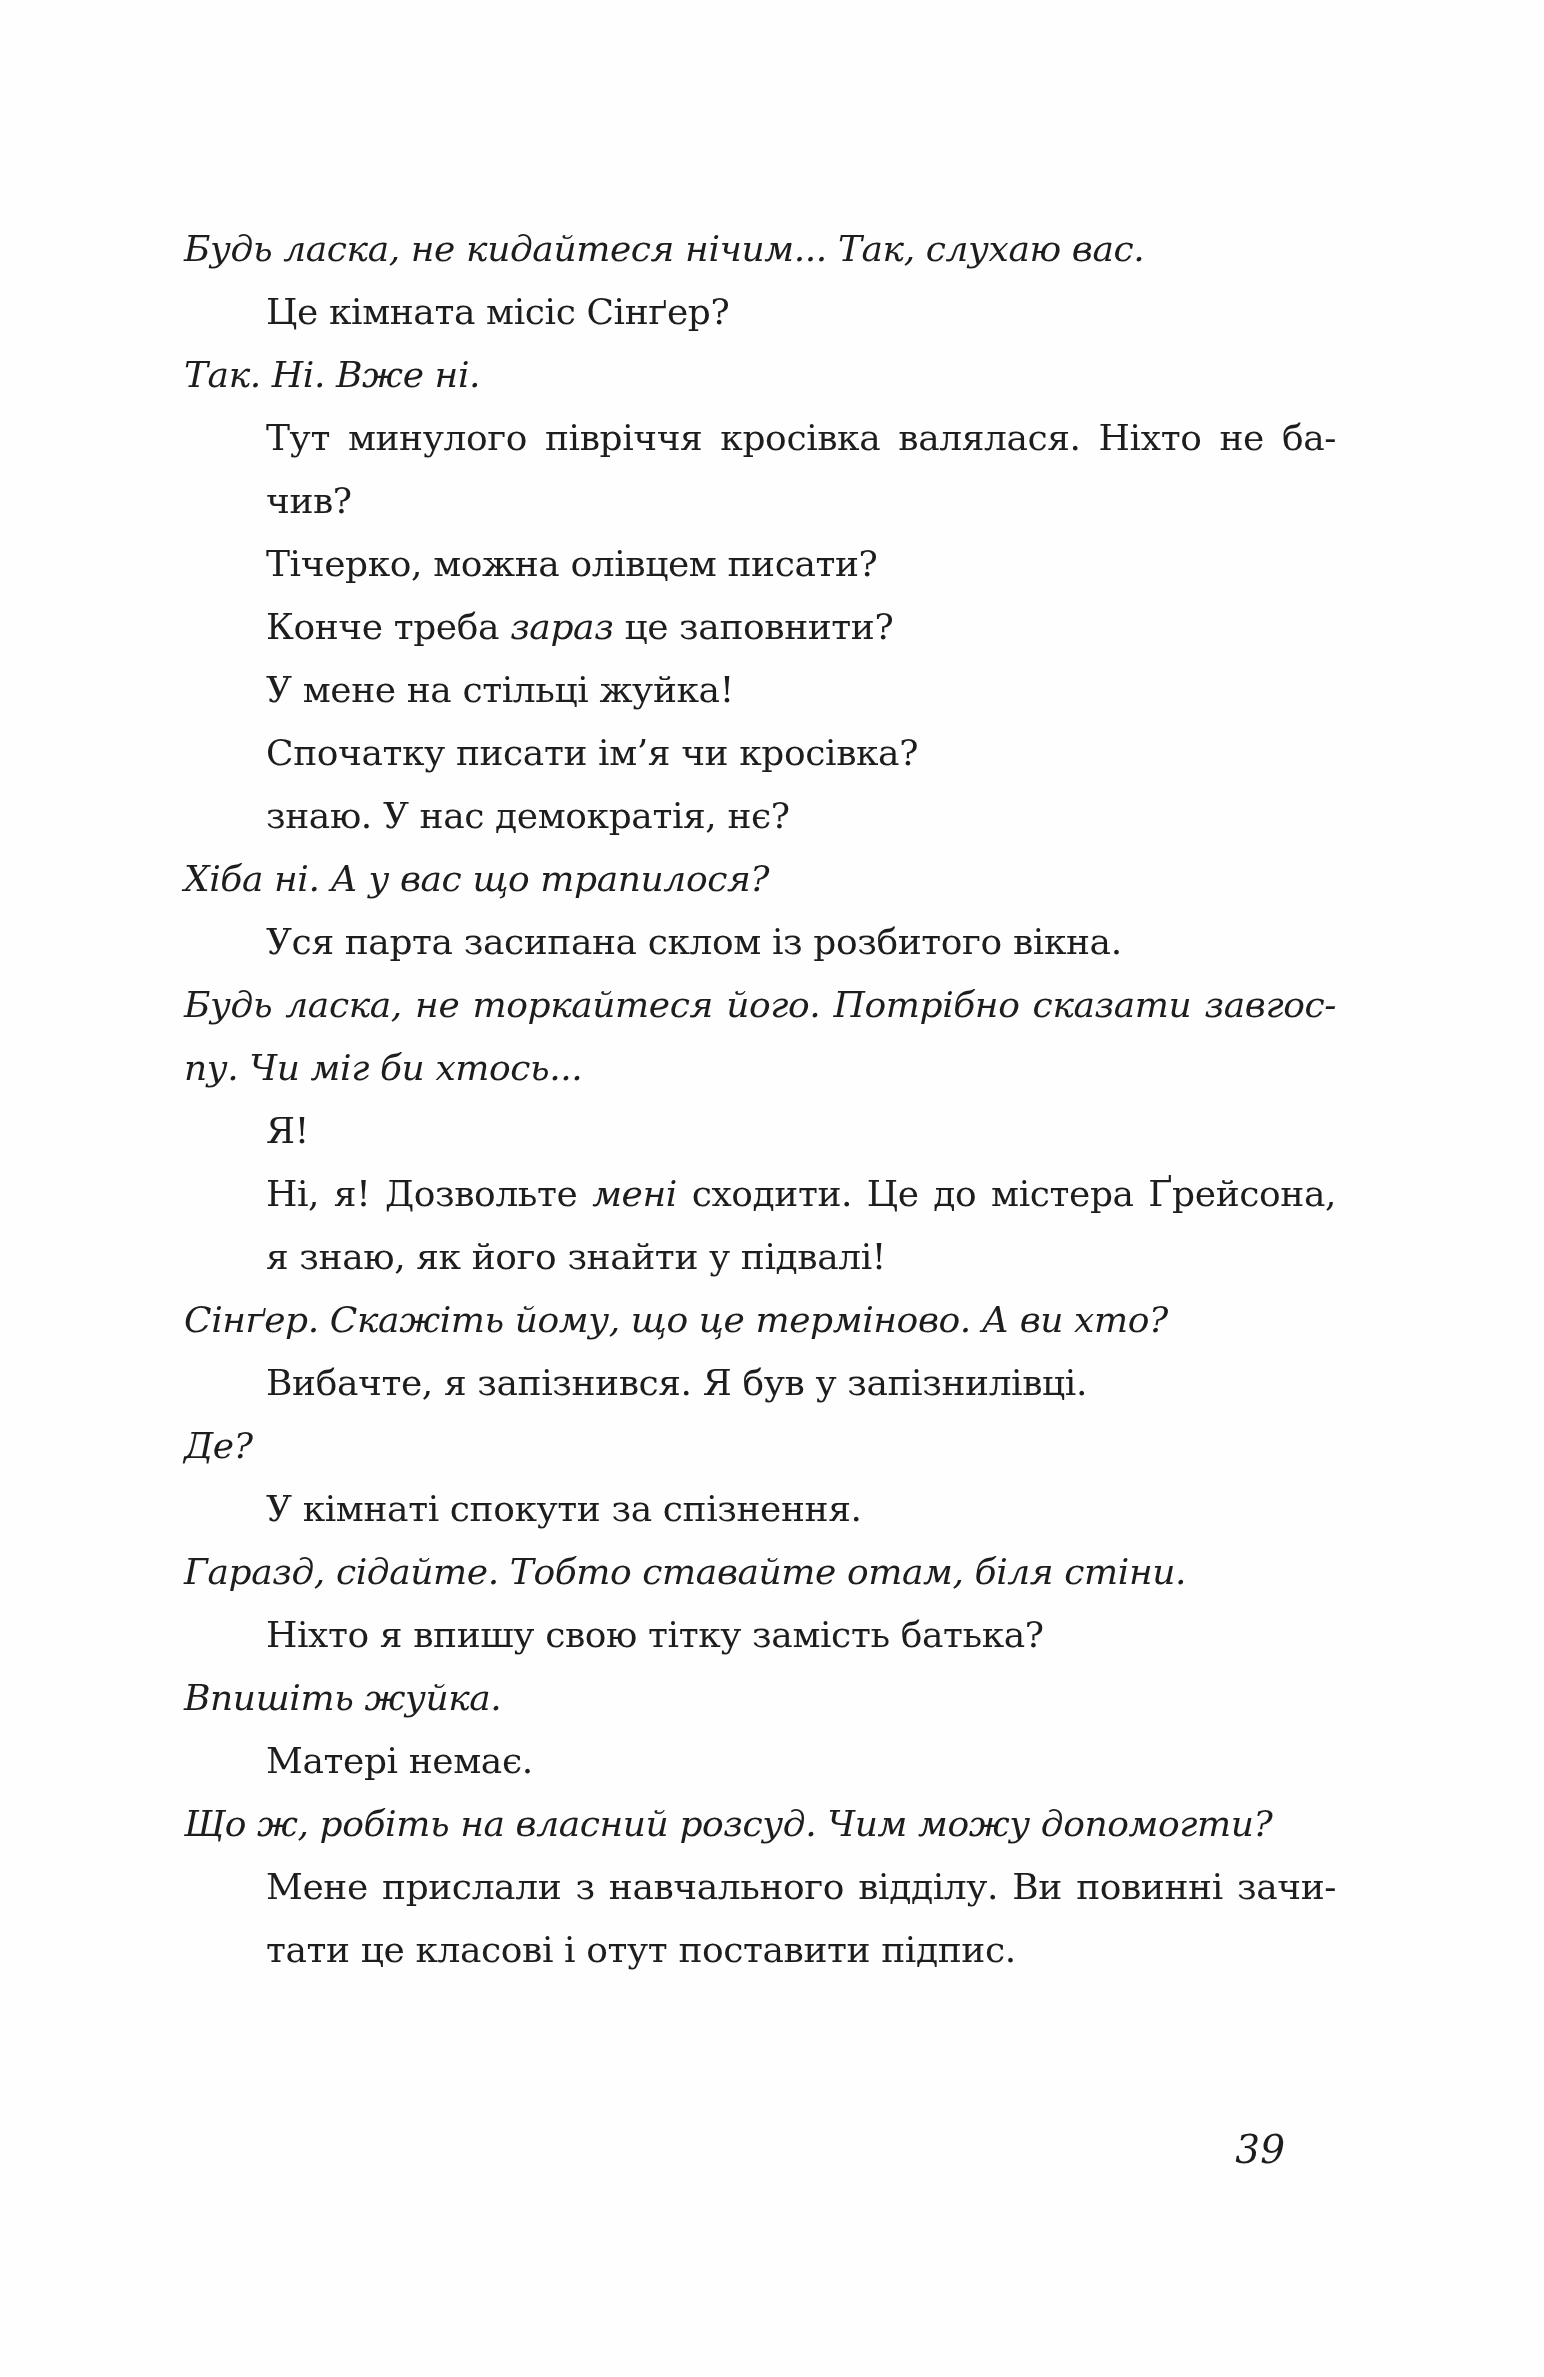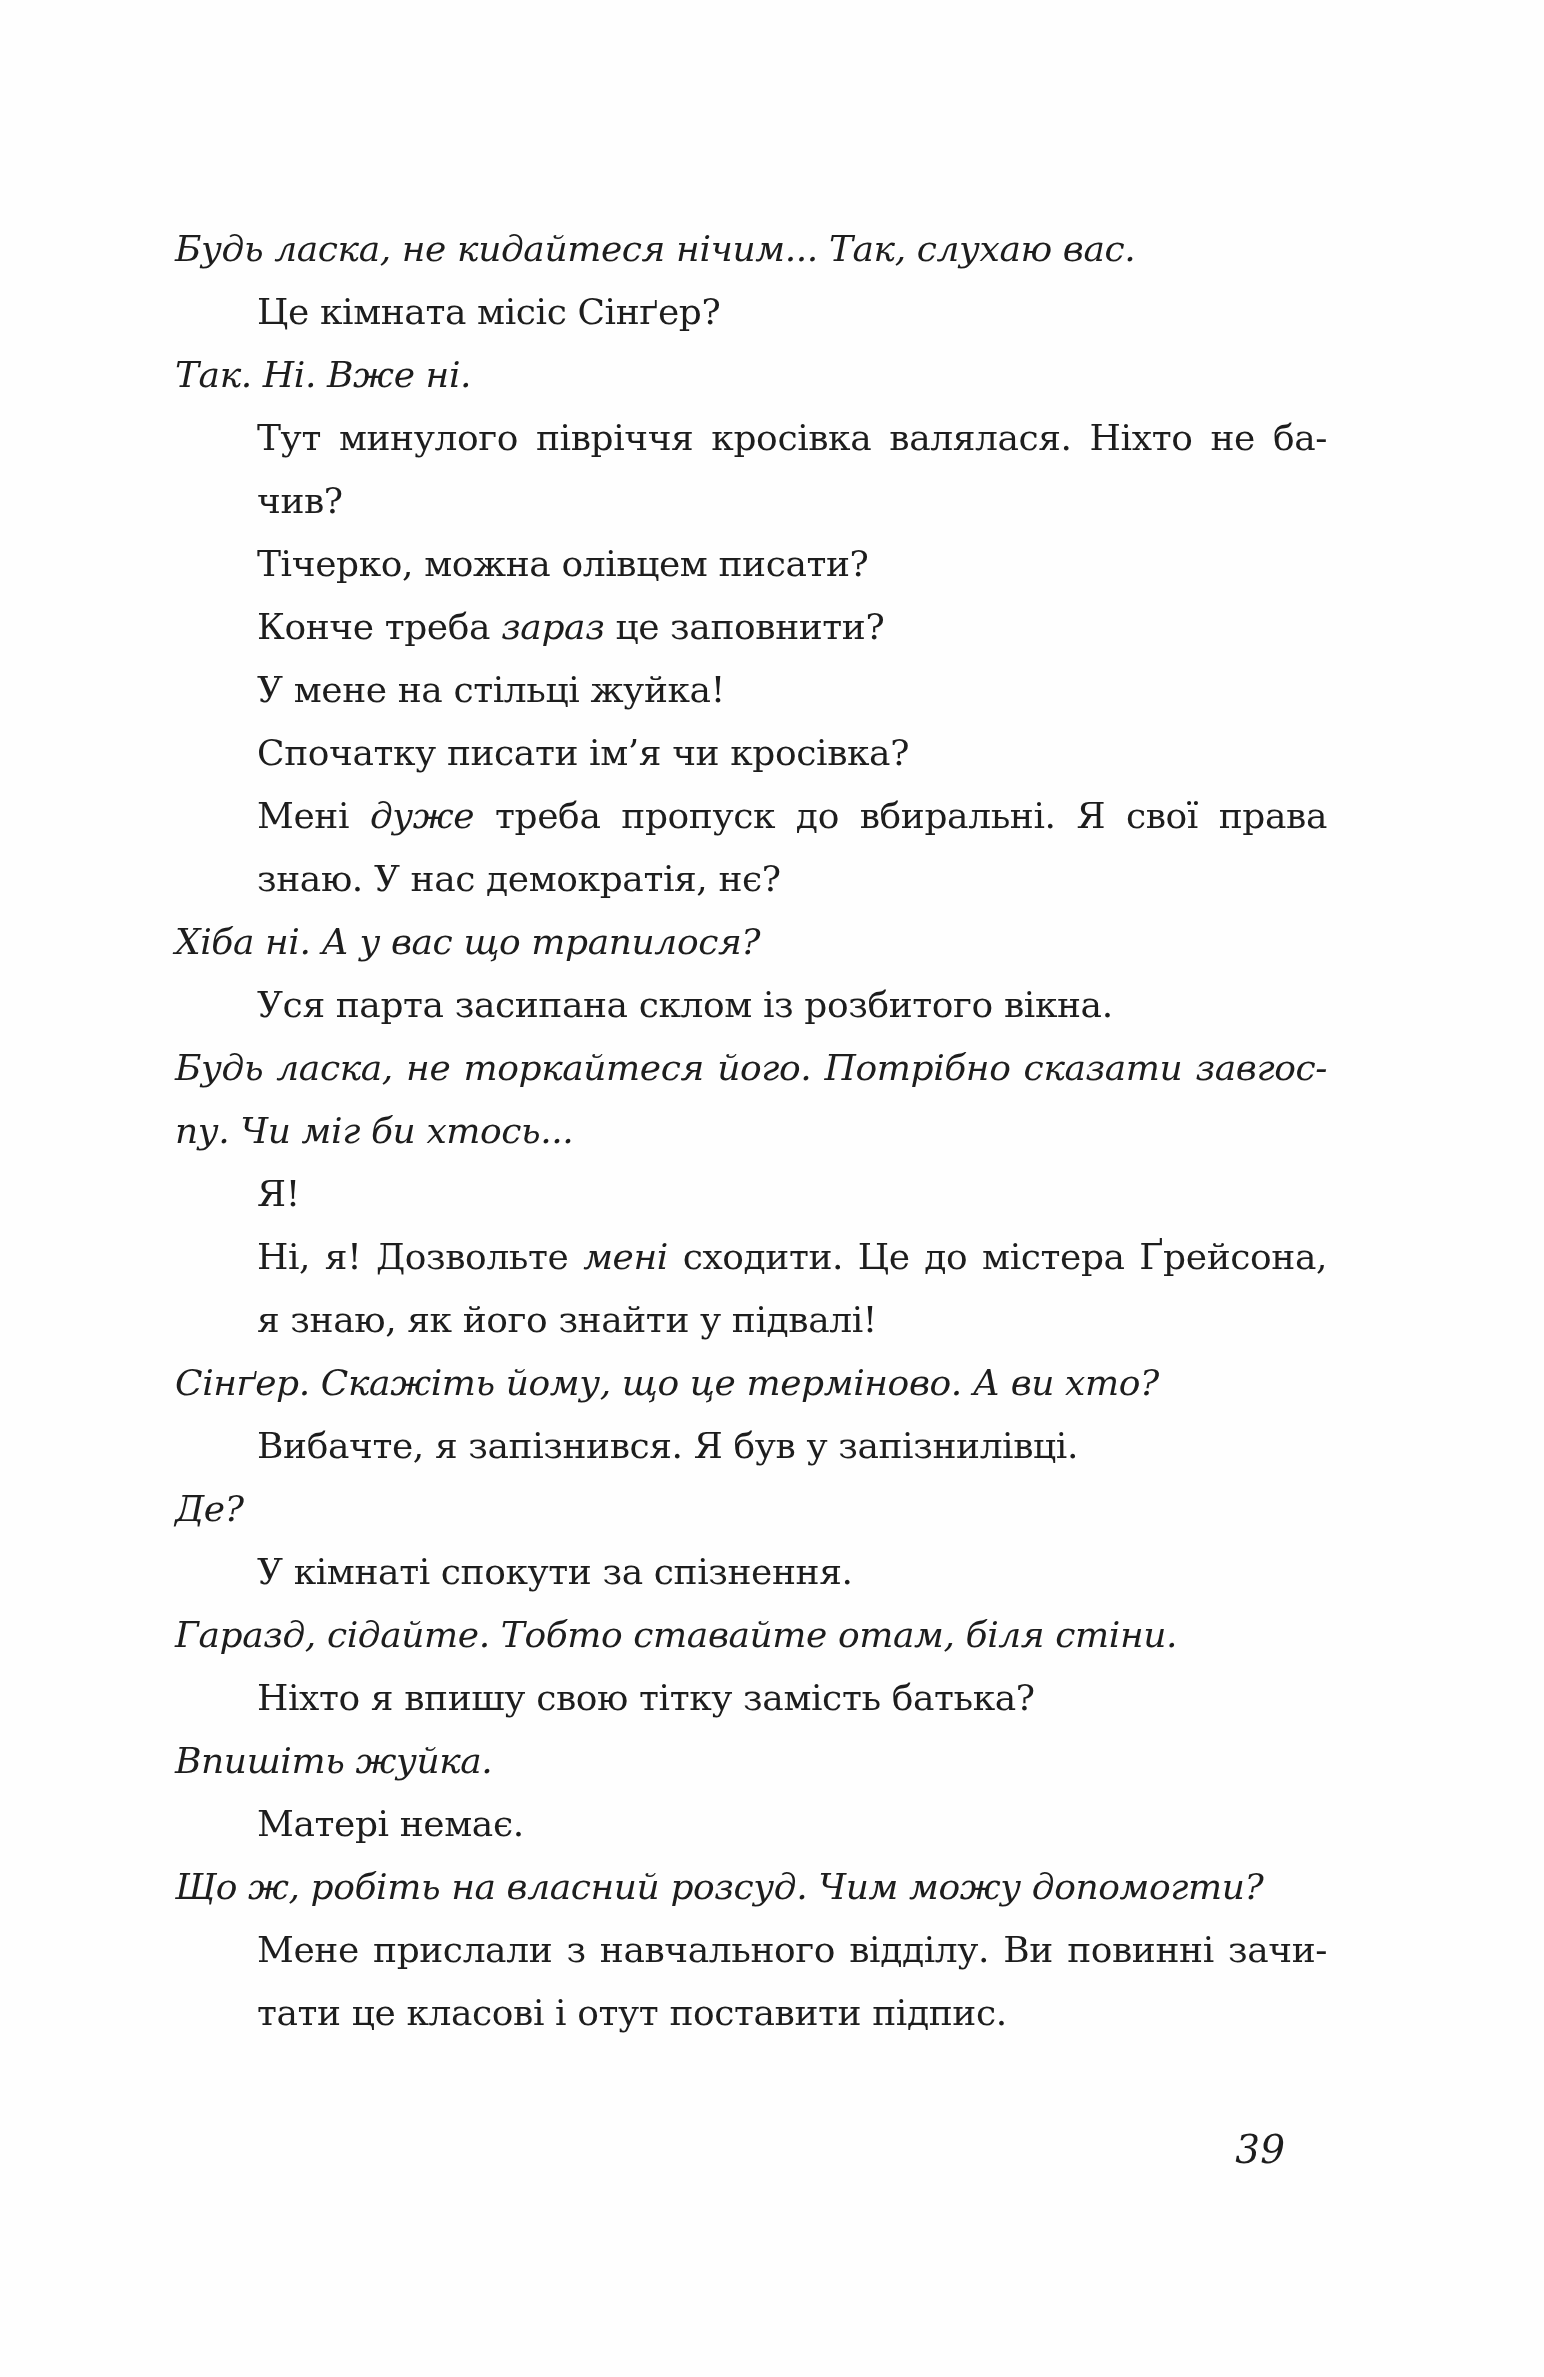--- a/index.html
+++ b/index.html
@@ -11,21 +11,21 @@
     position: relative;
     width: 1545px;
     height: 2377px;
     background: #fefefe;
     font-family: "DejaVu Serif", "Liberation Serif", serif;
     color: #1d1d1d;
     overflow: hidden;
   }
   .text-block {
     position: absolute;
-    left: 175px;
+    left: 184px;
     top: 217px;
     width: 1152px;
   }
   .line {
     height: 63px;
     line-height: 63px;
     font-size: 36px;
     letter-spacing: -0.4px;
     white-space: nowrap;
     text-align: left;
@@ -64,21 +64,20 @@
   <div class="text-block" id="dialogue-block">
       <div class="line teacher"><span class="seg-i">Будь ласка, не кидайтеся нічим... Так, слухаю вас.</span></div>
       <div class="line student"><span class="seg-r">Це кімната місіс Сінґер?</span></div>
       <div class="line teacher"><span class="seg-i">Так. Ні. Вже ні.</span></div>
       <div class="line student full"><span class="seg-r">Тут минулого півріччя кросівка валялася. Ніхто не ба-</span></div>
       <div class="line student"><span class="seg-r">чив?</span></div>
       <div class="line student"><span class="seg-r">Тічерко, можна олівцем писати?</span></div>
       <div class="line student"><span class="seg-r">Конче треба </span><span class="seg-i">зараз</span><span class="seg-r"> це заповнити?</span></div>
       <div class="line student"><span class="seg-r">У мене на стільці жуйка!</span></div>
       <div class="line student"><span class="seg-r">Спочатку писати ім’я чи кросівка?</span></div>
-      <div class="line student full"><span class="seg-r">Мені </span><span class="seg-i">дуже</span><span class="seg-r"> треба пропуск до вбиральні. Я свої права</span></div>
       <div class="line student"><span class="seg-r">знаю. У нас демократія, нє?</span></div>
       <div class="line teacher"><span class="seg-iu">Хіба ні</span><span class="seg-i">. А у вас що трапилося?</span></div>
       <div class="line student"><span class="seg-r">Уся парта засипана склом із розбитого вікна.</span></div>
       <div class="line teacher full"><span class="seg-i">Будь ласка, не торкайтеся його. Потрібно сказати завгос-</span></div>
       <div class="line teacher"><span class="seg-i">пу. Чи міг би хтось...</span></div>
       <div class="line student"><span class="seg-r">Я!</span></div>
       <div class="line student full"><span class="seg-r">Ні, я! Дозвольте </span><span class="seg-i">мені</span><span class="seg-r"> сходити. Це до містера Ґрейсона,</span></div>
       <div class="line student"><span class="seg-r">я знаю, як його знайти у підвалі!</span></div>
       <div class="line teacher"><span class="seg-i">Сінґер. Скажіть йому, що це терміново. А </span><span class="seg-iu">ви</span><span class="seg-i"> хто?</span></div>
       <div class="line student"><span class="seg-r">Вибачте, я запізнився. Я був у запізнилівці.</span></div>

